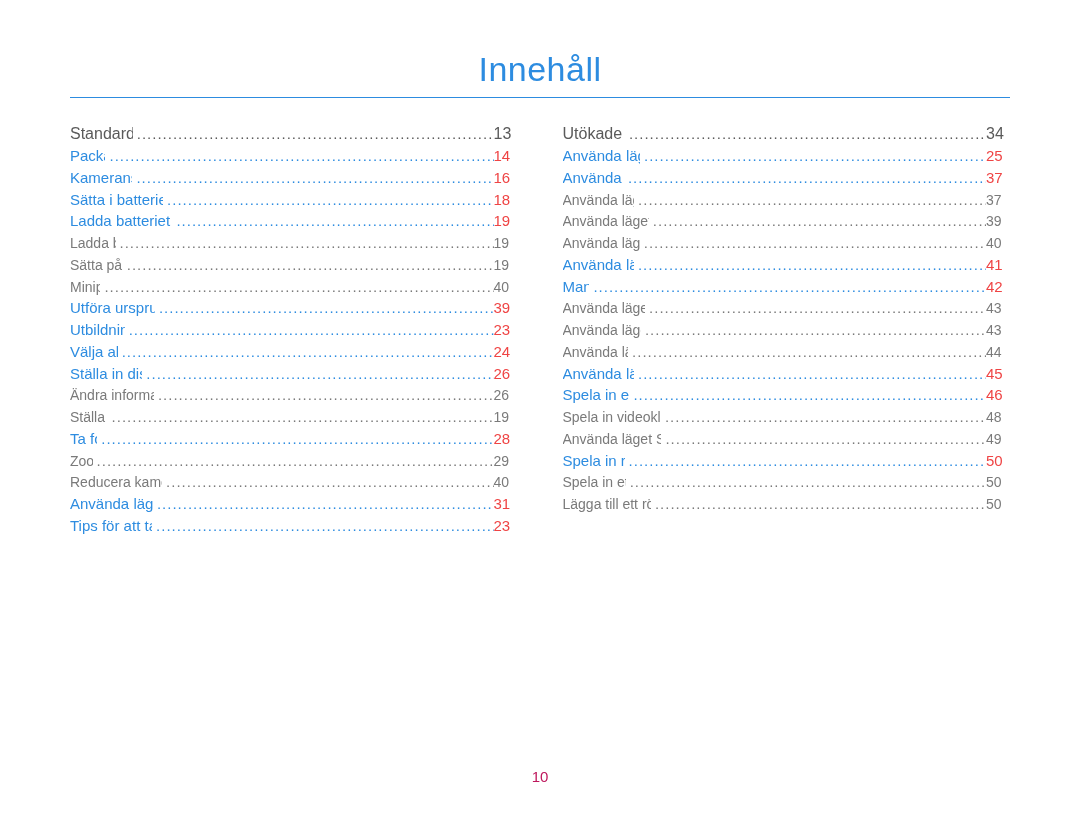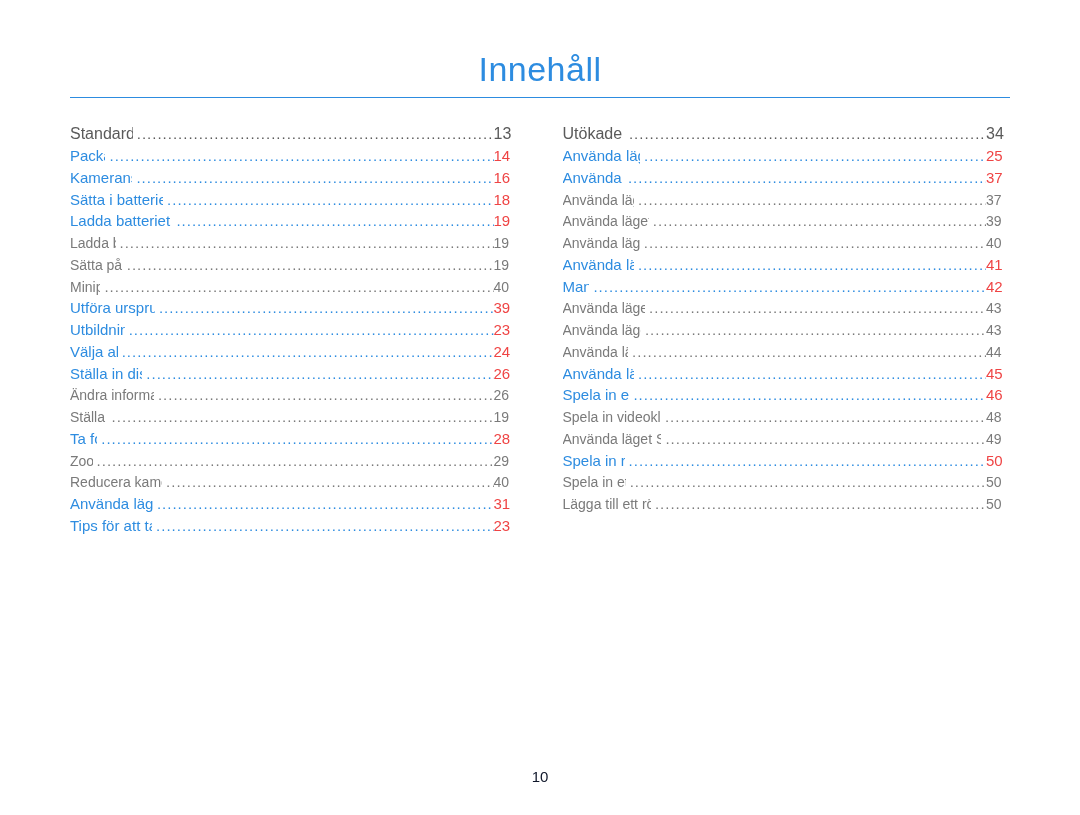--- a/index.html
+++ b/index.html
@@ -73,21 +73,21 @@
   .lvl-sub .label { color: #7a7a7a; font-size: 14px; }
   .lvl-sub .page-no { color: #7a7a7a; font-size: 14px; }
   .lvl-sub .dots::after { color: #7a7a7a; }
 
   .footer-page {
     position: absolute;
     left: 0; right: 0;
     bottom: 30px;
     text-align: center;
     font-size: 15px;
-    color: #0f172a;
+    color: #be185d;
   }
 </style>
 </head>
 <body>
 
 <div class="page">
   <h1 class="title">Innehåll</h1>
   <hr class="title-rule">
 
   <div class="columns">

